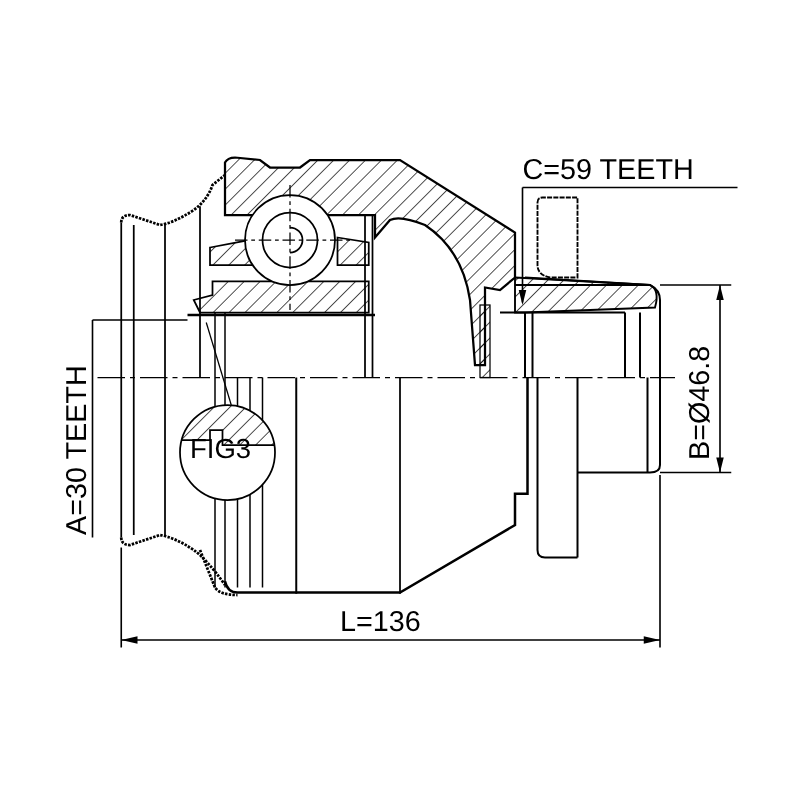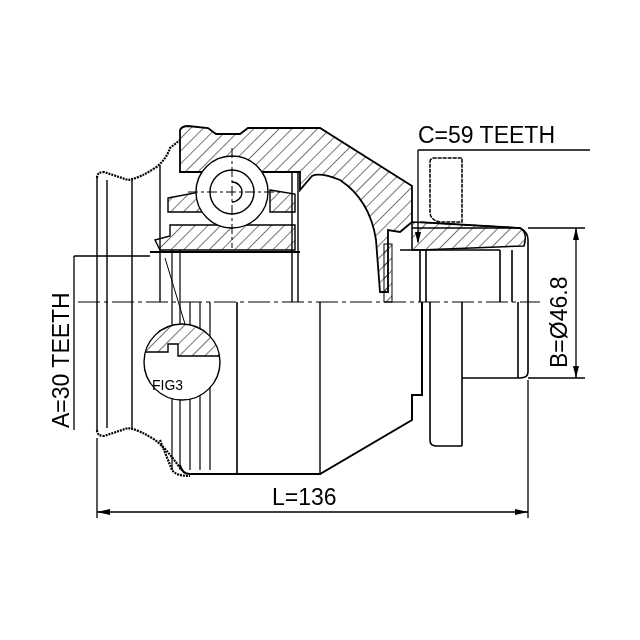--- a/index.html
+++ b/index.html
@@ -117,13 +117,13 @@
     <polygon points="576,228 573,240 579,240"></polygon>
     <polygon points="576,378 573,366 579,366"></polygon>
     <polygon points="418,244 415,232 421,232"></polygon>
   </g>
 </svg>
 
 <div class="lbl" style="left:418px; top:124px;">C=59 TEETH</div>
 <div class="lbl vert" style="left:50px; top:428px;">A=30 TEETH</div>
 <div class="lbl vert" style="left:548px; top:368px;">B=Ø46.8</div>
 <div class="lbl" style="left:272px; top:486px;">L=136</div>
-<div class="lbl" style="left:152px; top:378px; font-size:14px;">FIG3</div>
+<div class="lbl" style="left:152px; top:348px; font-size:22px;">FIG3</div>
 
 </body></html>

